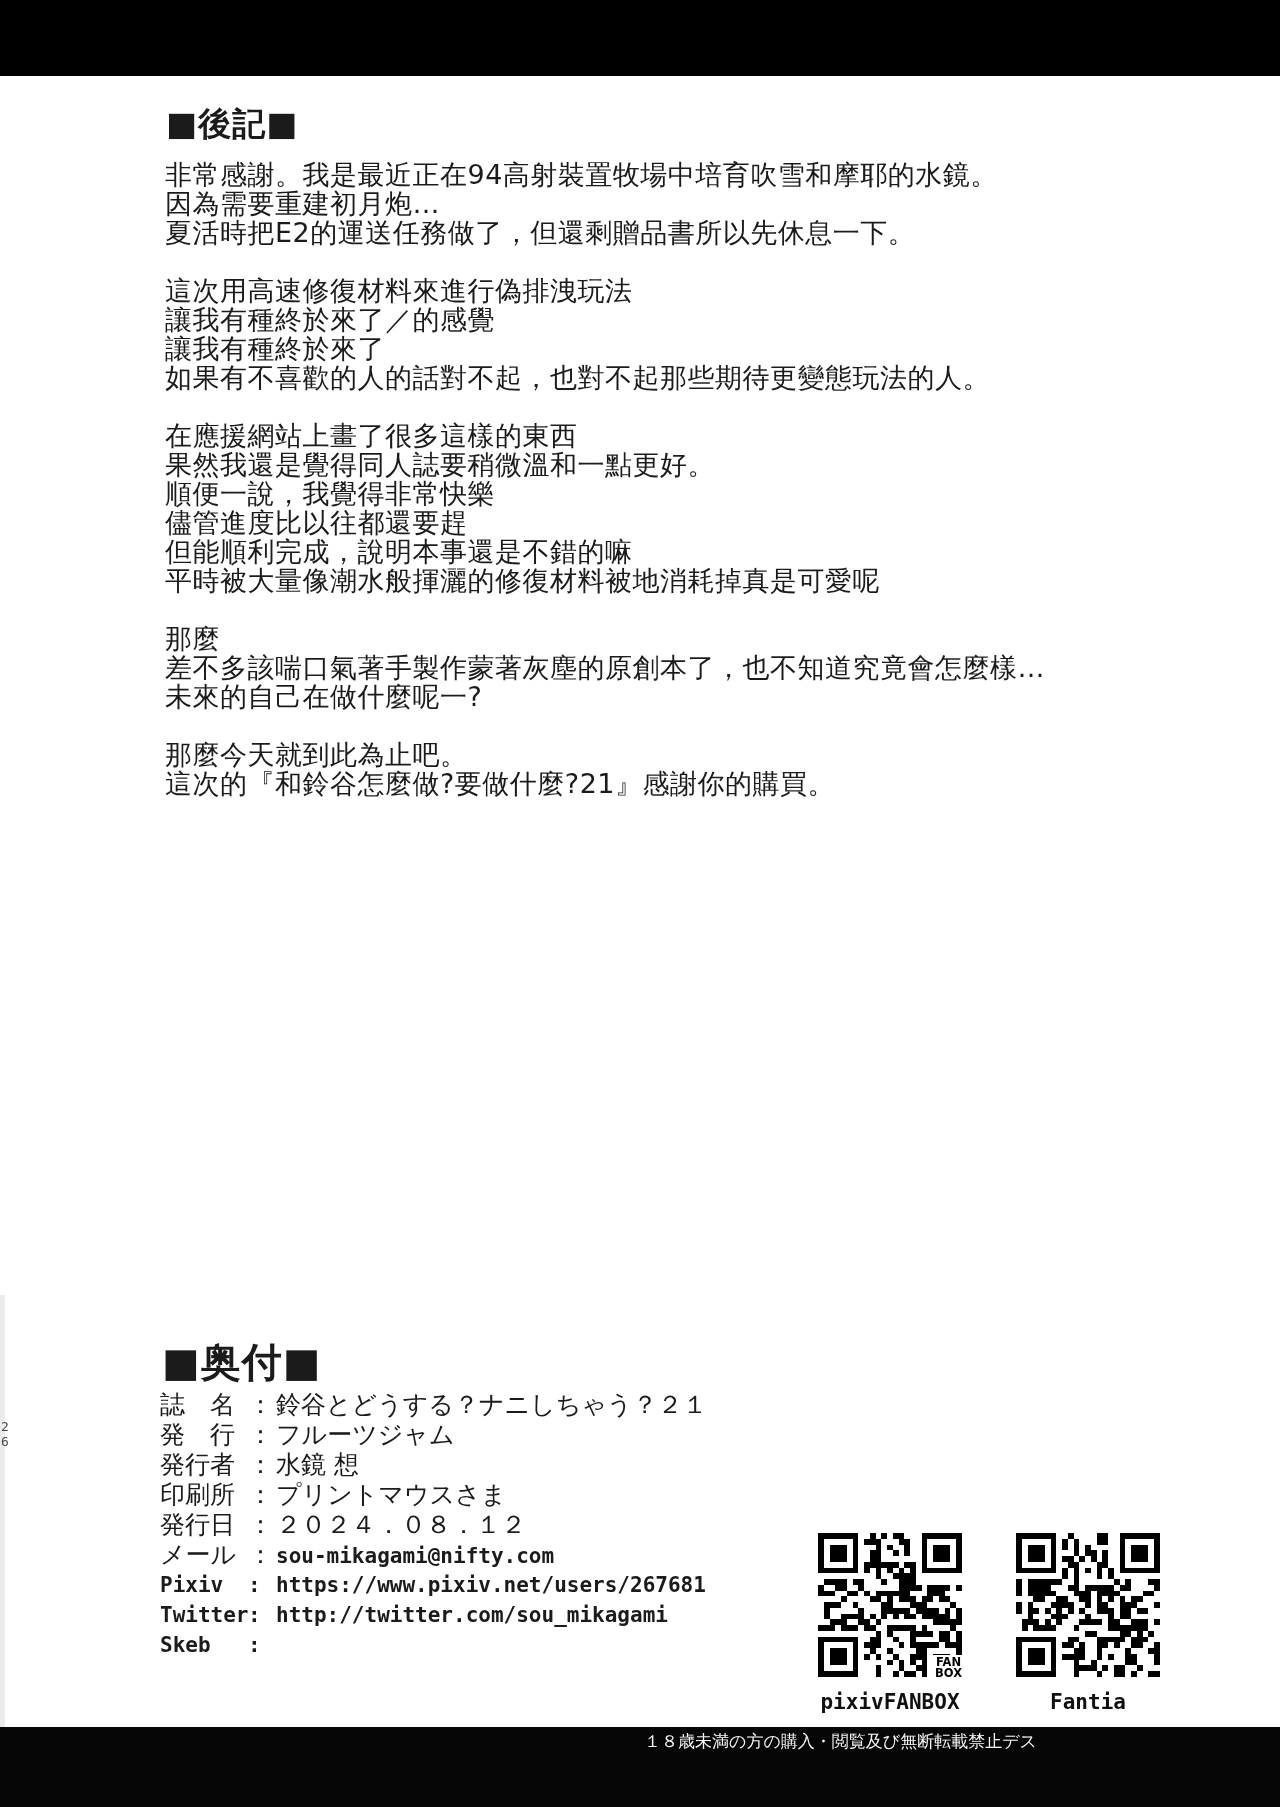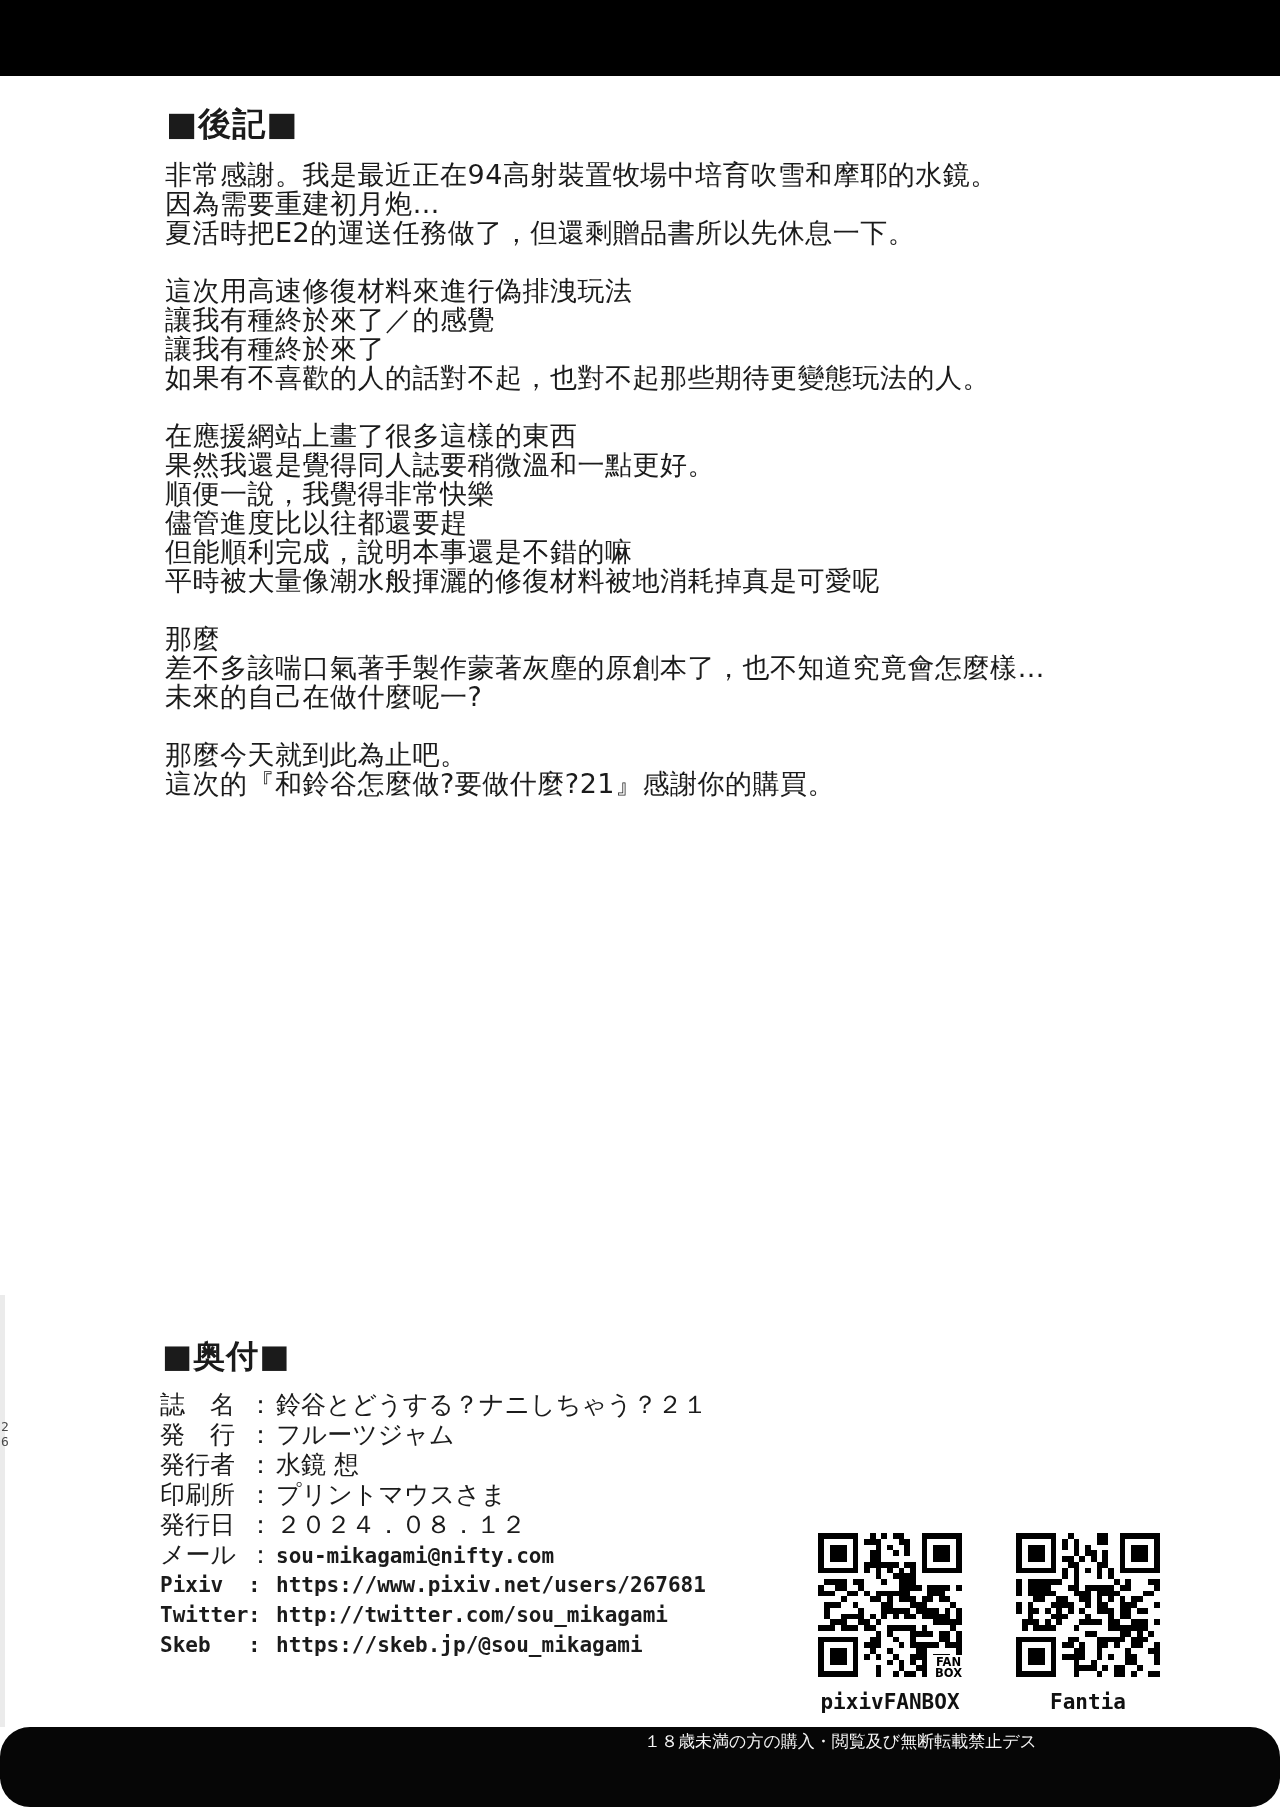--- a/index.html
+++ b/index.html
@@ -4,37 +4,37 @@
 <style>
   * { margin:0; padding:0; box-sizing:border-box; }
   html,body { background:#ffffff; }
   .canvas {
     position:relative; width:1280px; height:1807px;
     background:#ffffff; overflow:hidden;
     font-family:"DejaVu Sans","Liberation Sans",sans-serif;
     color:#1b1b1b;
   }
   .bar-top { position:absolute; left:0; top:0; width:1280px; height:76px; background:#000000; }
-  .bar-bottom { position:absolute; left:0; top:1727px; width:1280px; height:80px; background:#060606;border-radius:30px; }
+  .bar-bottom { position:absolute; left:0; top:1727px; width:1280px; height:80px; background:#060606; }
   .age-notice {
     position:absolute; right:243px; top:3px;
     color:#f5f5f5; font-size:17px; letter-spacing:0px; white-space:nowrap;
   }
   .afterword-heading {
     position:absolute; left:166px; top:102px;
     font-size:33px; font-weight:bold; letter-spacing:1px; white-space:nowrap;
   }
   .afterword-body {
     position:absolute; left:165px; top:160px;
     font-size:27px; line-height:29px; font-weight:500;
     letter-spacing:0.5px; white-space:nowrap;
   }
   .colophon-heading {
     position:absolute; left:162px; top:1335px;
-    font-size:32px; font-weight:bold; letter-spacing:1px; white-space:nowrap;
+    font-size:40px; font-weight:bold; letter-spacing:1px; white-space:nowrap;
   }
   .colophon-rows {
     position:absolute; left:160px; top:1390px;
     font-size:25px; line-height:30px; font-weight:500;
   }
   .crow { display:flex; height:30px; align-items:baseline; white-space:pre; }
   .clabel { width:88px; }
   .csep { width:28px; }
   .colophon-rows .ascii {
     font-family:"DejaVu Sans Mono","Liberation Mono",monospace;
@@ -169,21 +169,20 @@
 
       <div class="crow">
         <span class="clabel ascii">Twitter</span>
         <span class="csep ascii">:</span>
         <span class="cvalue ascii">http://twitter.com/sou_mikagami</span>
       </div>
 
       <div class="crow">
         <span class="clabel ascii">Skeb</span>
         <span class="csep ascii">:</span>
-        <span class="cvalue ascii">https://skeb.jp/@sou_mikagami</span>
       </div>
     </div>
 
   <figure class="qr-figure first">
     <div class="qr-box" id="qr0">
         <svg width="144" height="144" viewBox="0 0 25 25" shape-rendering="crispEdges" xmlns="http://www.w3.org/2000/svg">
           <rect width="25" height="25" fill="#fff"></rect>
           <rect x="0" y="0" width="7" height="7" fill="#000"></rect>
           <rect x="1" y="1" width="5" height="5" fill="#fff"></rect>
           <rect x="2" y="2" width="3" height="3" fill="#000"></rect>

